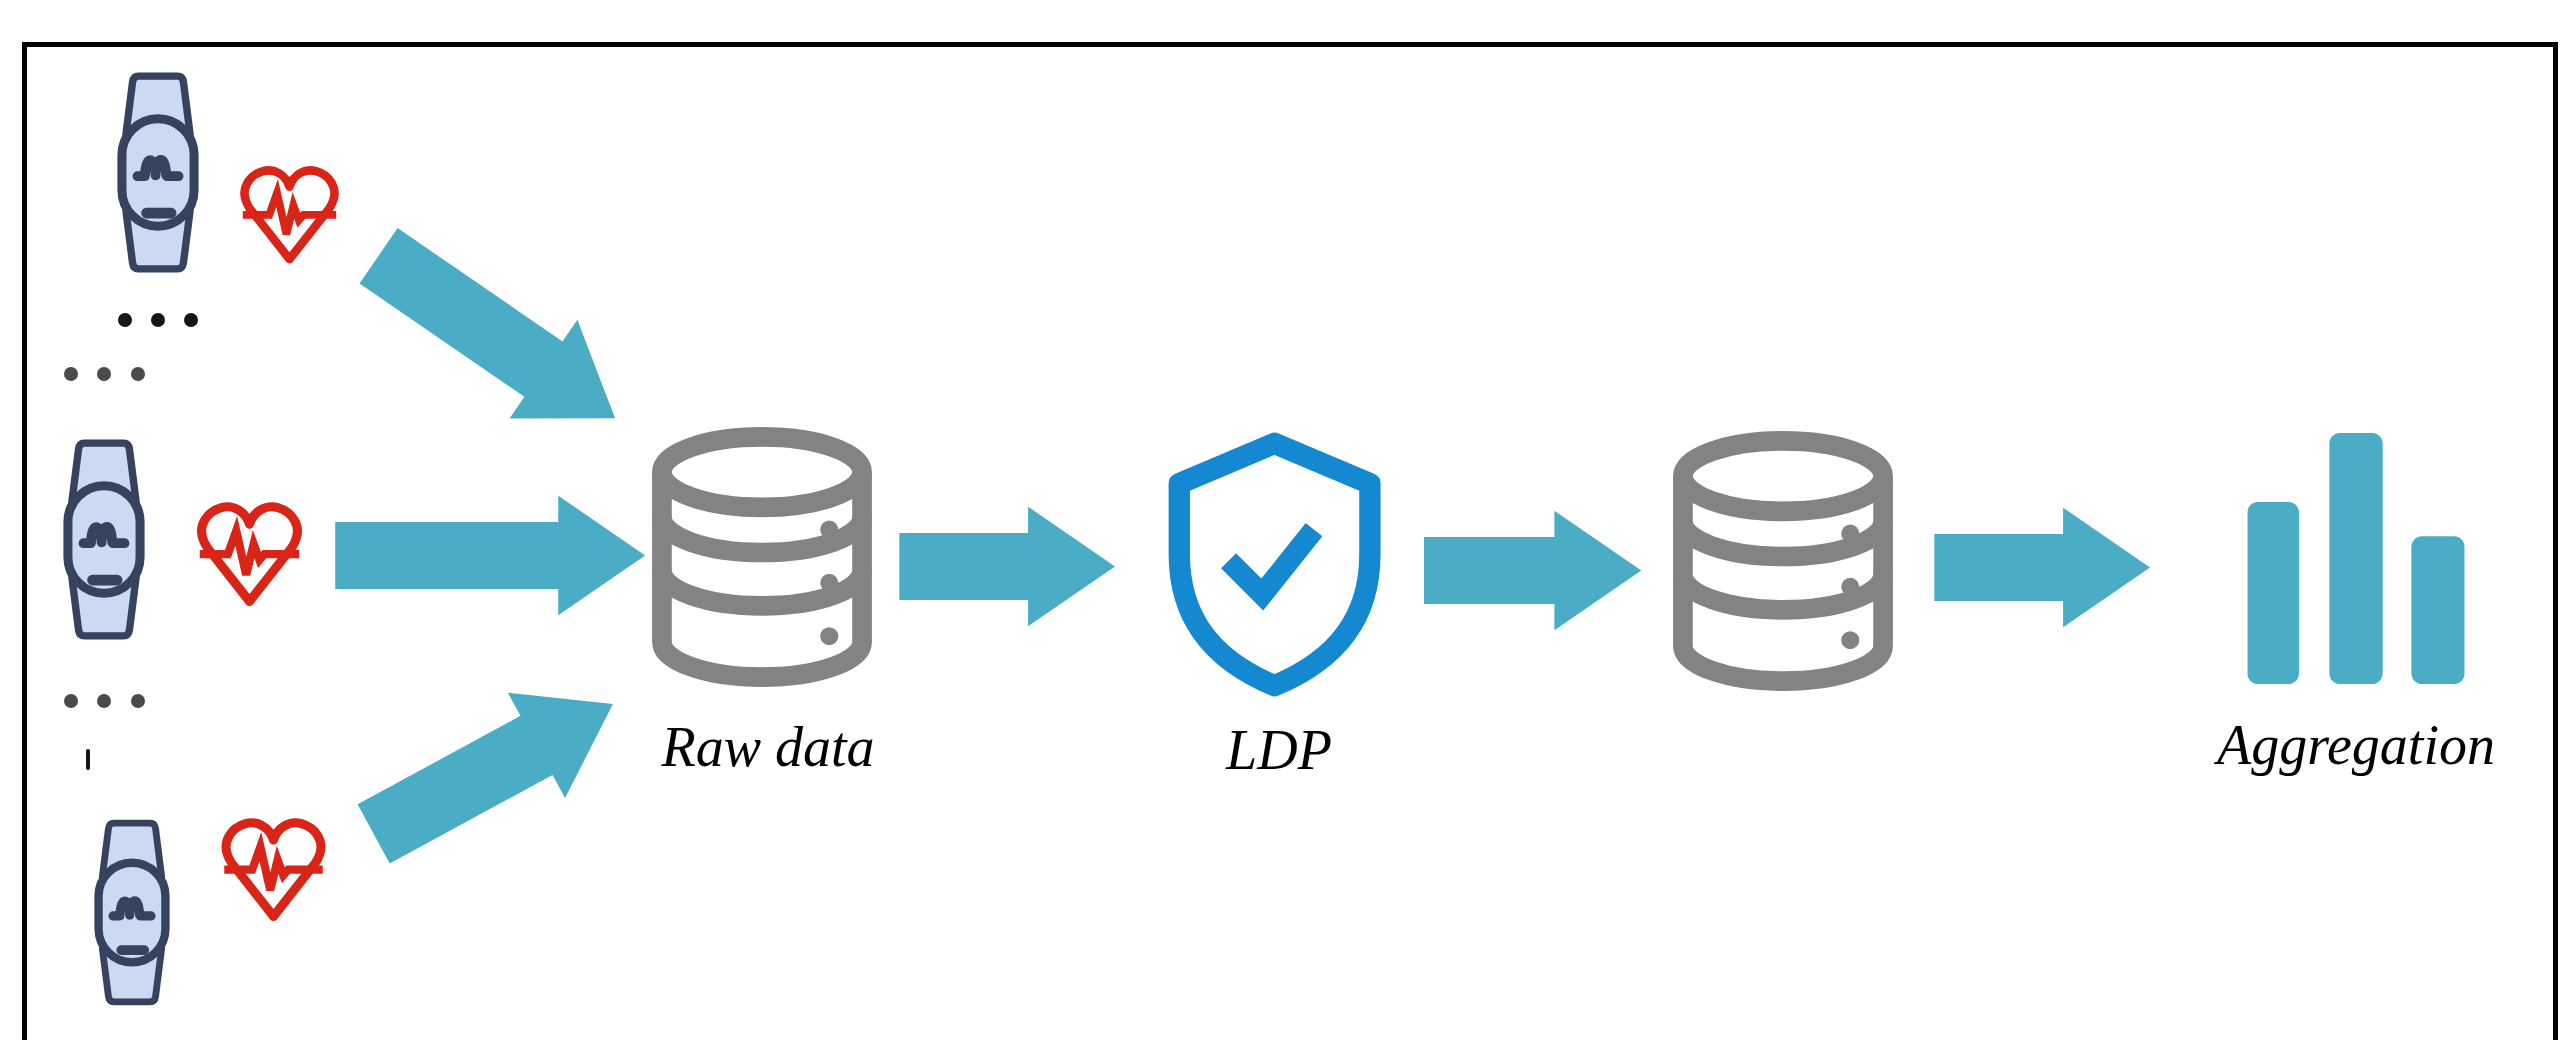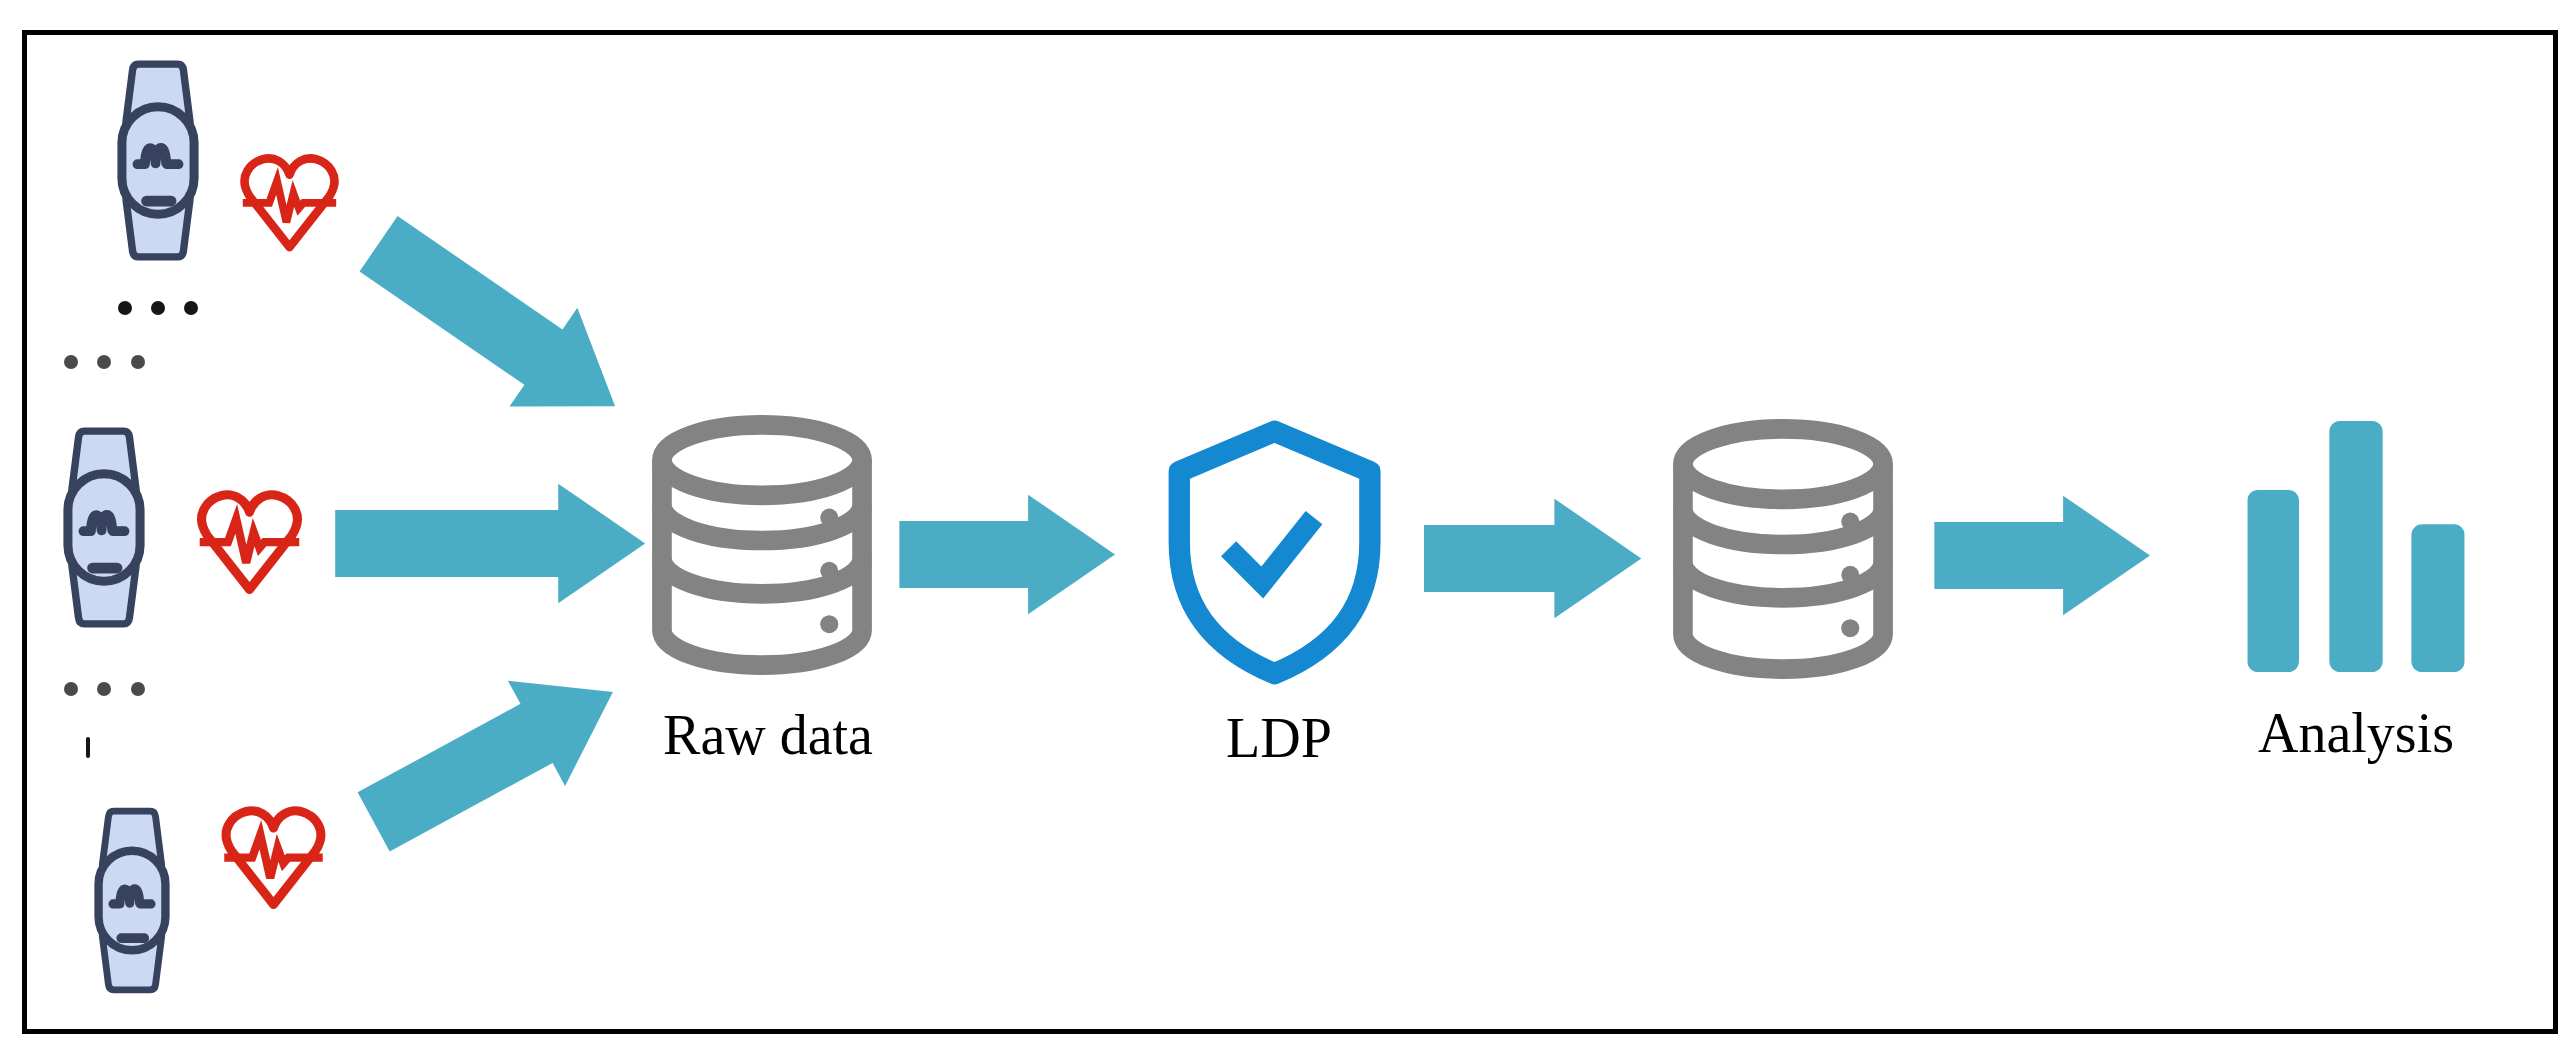--- a/index.html
+++ b/index.html
@@ -1,18 +1,18 @@
 <!DOCTYPE html>
 <html style="--arrow_teal: #4BACC6; --bar_teal: #4BACC6; --shield_blue: #1489D2; --database_gray: #838383; --heart_red: #D92517; --band_fill: #CCD9F3; --band_outline: #36425E; --text_black: #000000; --border_black: #000000; --background: #FFFFFF;font-size:13px"><head>
 <meta charset="utf-8">
 <style>
   html,body{margin:0;padding:0;background:#fff;}
   body{width:2576px;height:1041px;position:relative;overflow:hidden;
        font-family:"Liberation Serif","DejaVu Serif",serif;}
-  .stage{position:absolute;left:0;top:4px;width:2576px;height:973px;background:var(--background,#fff);}
+  .stage{position:absolute;left:0;top:16px;width:2576px;height:973px;background:var(--background,#fff);font-style:italic;}
   .frame{position:absolute;left:22px;top:26px;width:2526px;height:994px;
          border:5px solid var(--border_black,#000);}
   .abs{position:absolute;}
   .label{position:absolute;transform:translateX(-50%);font-size:56px;color:var(--text_black,#000);
          white-space:nowrap;line-height:62px;text-align:center;}
   .dot{position:absolute;border-radius:50%;width:14px;height:14px;}
   .dot.dark{background:#161616;}
   .dot.gray{background:#4a4a4a;}
   .tick{position:absolute;width:4.1px;height:21.4px;background:#161616;border-radius:2.5px;}
   svg{display:block;overflow:visible;}
@@ -128,17 +128,17 @@
     </svg>
 
   <svg class="abs" style="left:1934px;top:490px;" width="218" height="123" viewBox="0 0 265 150">
     <polygon points="0,34 157,34 157,2 263,75 157,148 157,116 0,116" style="fill:var(--arrow_teal);"></polygon>
   </svg>
 
   <svg class="abs" style="left:2247px;top:417px;" width="218" height="251" viewBox="0 0 265 306">
       <use href="#sym-bars"></use>
     </svg>
   <div class="label" style="left:2356px;top:698px;">
-    <div>Analysis</div>
+    <div>Aggregation</div>
   </div>
 
 </div>
 
 
 </body></html>

